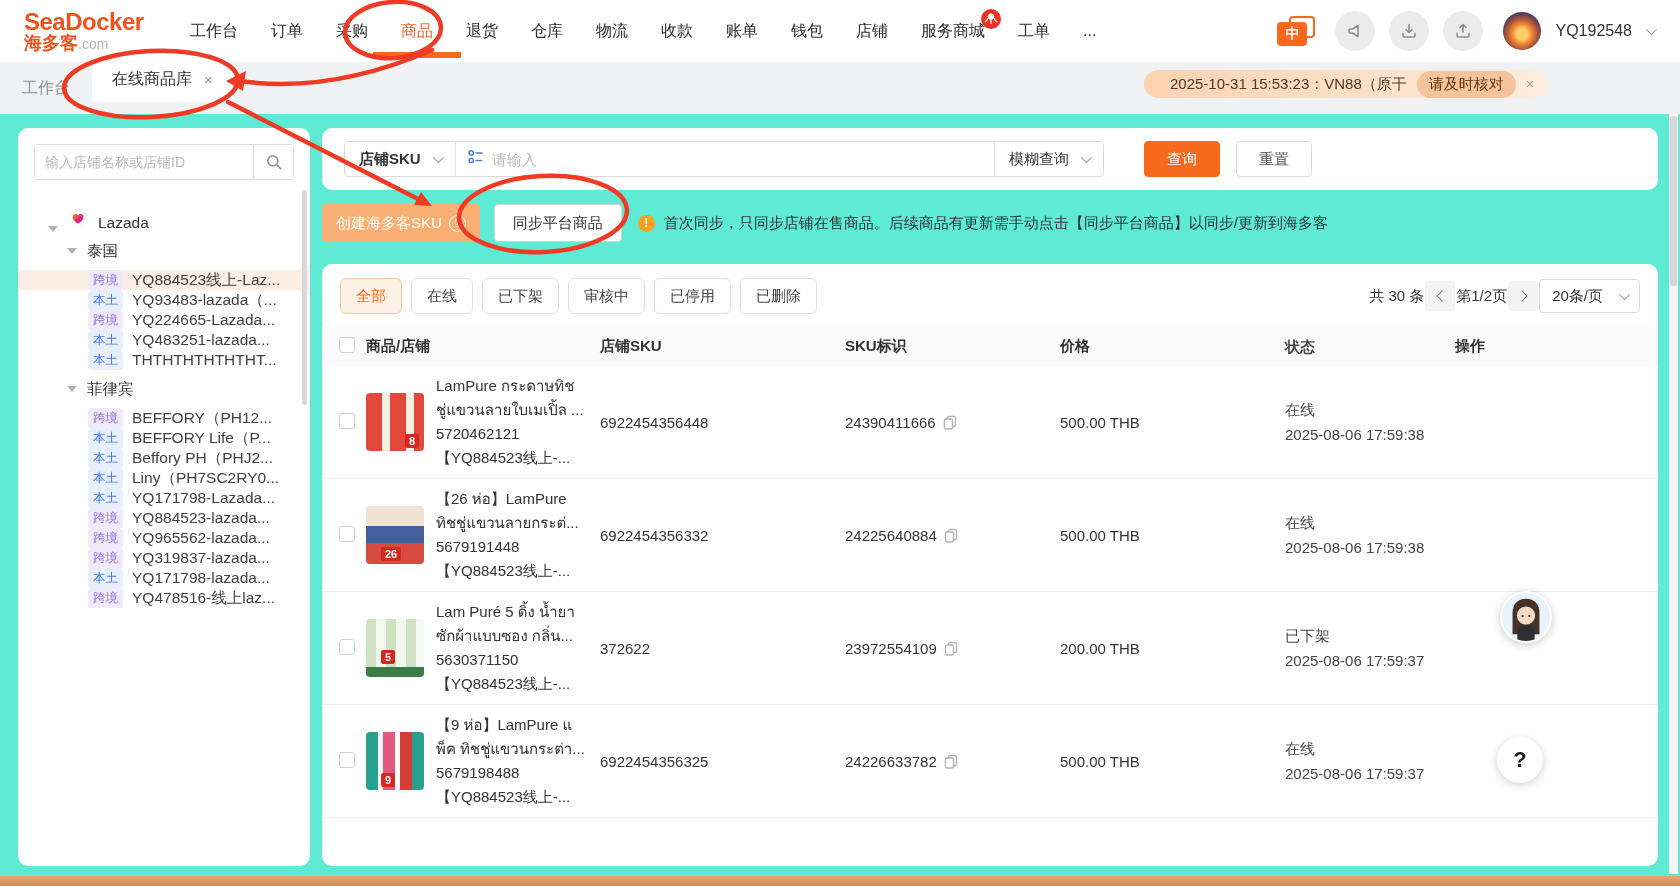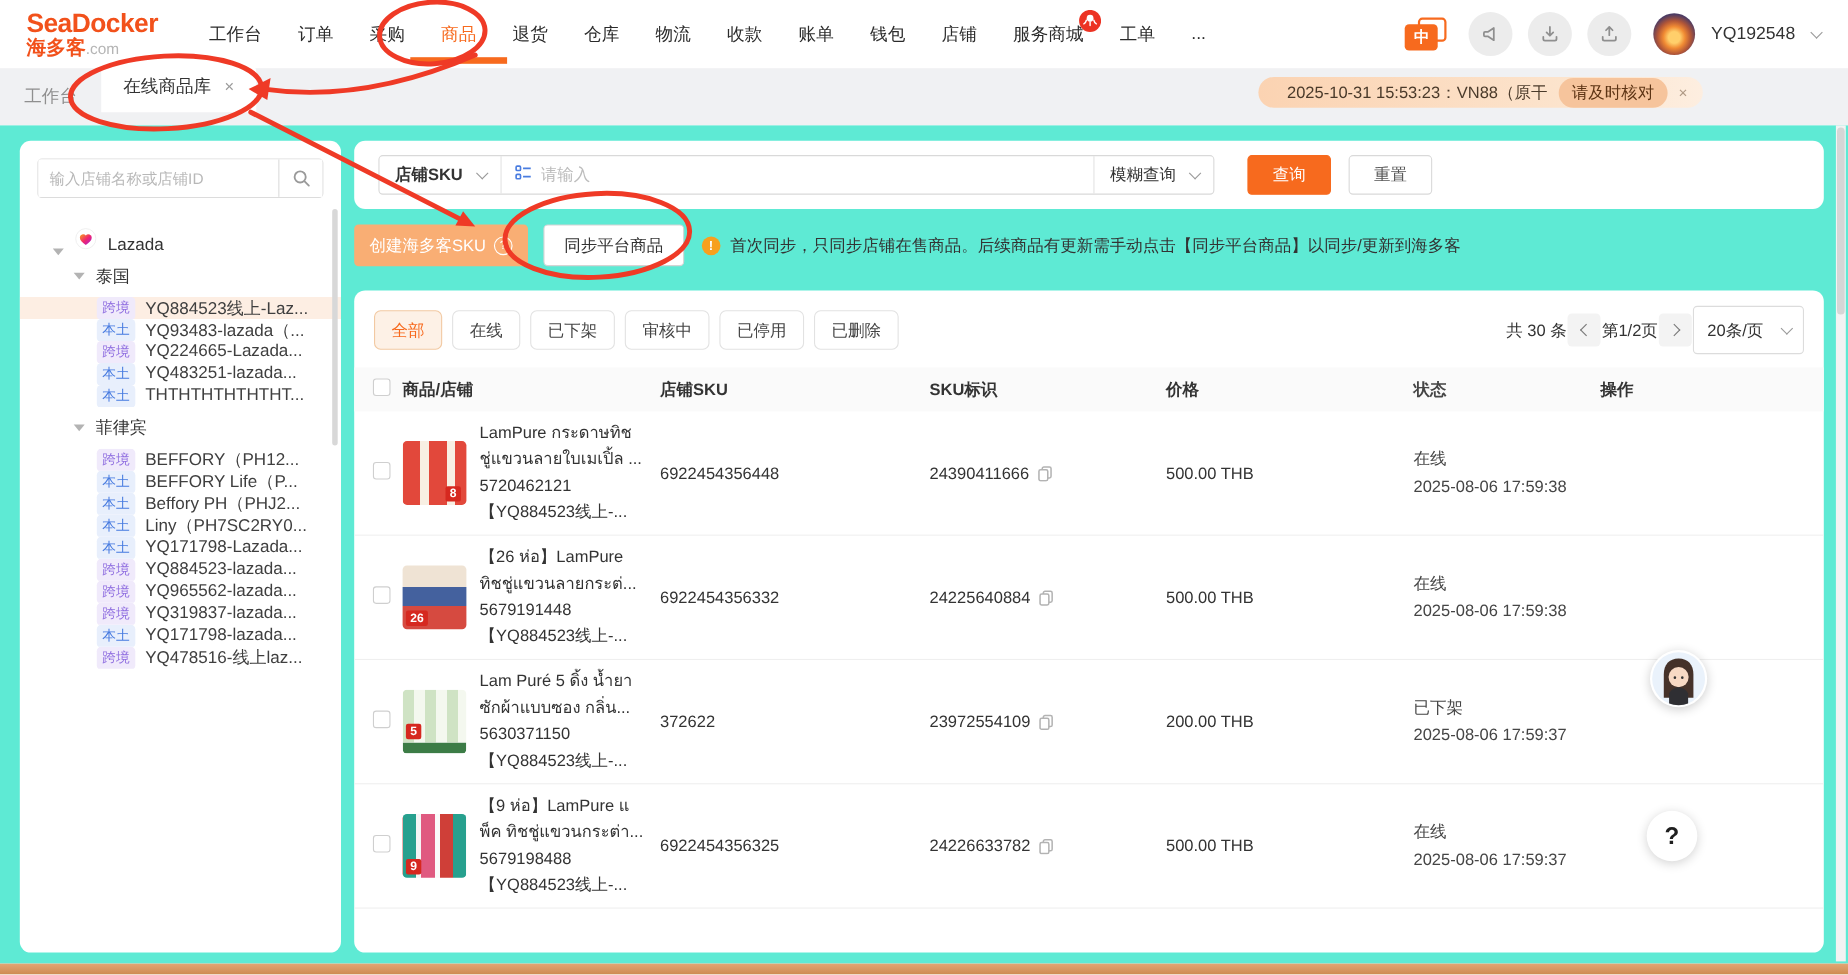--- a/index.html
+++ b/index.html
@@ -65,57 +65,57 @@
   .main { position:absolute; left:322px; right:22px; top:14px; bottom:10px; display:flex; flex-direction:column; }
   .filter-card { background:#fff; border-radius:10px; height:62px; flex-shrink:0; display:flex; align-items:center; padding:0 22px; gap:16px; }
   .input-group { display:flex; align-items:center; height:36px; border:1px solid #d9d9d9; border-radius:4px; width:760px; background:#fff; }
   .ig-seg { display:flex; align-items:center; gap:12px; padding:0 14px; font-size:15px; color:#333; cursor:pointer; height:100%; }
   .ig-seg.first { border-right:1px solid #e3e3e3; font-weight:bold; }
   .ig-seg.last { border-left:1px solid #e3e3e3; margin-left:auto; font-weight:normal; }
   .ig-input-wrap { display:flex; align-items:center; gap:8px; padding-left:12px; flex:1; }
   .ig-input { border:none; outline:none; font-size:15px; flex:1; font-family:inherit; }
   .ig-input::placeholder { color:#bcbcbc; }
   .btn { height:36px; border-radius:4px; font-size:15px; padding:0 22px; cursor:pointer; font-family:inherit; }
-  .btn-primary { background:#f76a1e; border:1px solid #f76a1e; color:#fff; margin-left:14px; }
+  .btn-primary { background:#f76a1e; border:1px solid #f76a1e; color:#fff; margin-left:24px; }
   .btn-default { background:#fff; border:1px solid #d9d9d9; color:#555; }
 
   .action-row { margin-top:14px; height:38px; flex-shrink:0; display:flex; align-items:center; gap:10px; }
   .btn-create { height:38px; background:#f9ae74; color:#fff; border:none; border-radius:4px; font-size:15px; padding:0 14px; display:flex; align-items:center; gap:7px; cursor:pointer; font-family:inherit; }
   .help-dot { width:17px; height:17px; border:1.5px solid #fff; border-radius:50%; font-size:11px; display:flex; align-items:center; justify-content:center; color:#fff; }
   .btn-sync { height:38px; background:#fff; border:1px solid #d4d4d4; border-radius:4px; font-size:15px; color:#333; padding:0 18px; cursor:pointer; font-family:inherit; margin-left:4px; }
   .tip { display:flex; align-items:center; gap:9px; font-size:15px; color:#333; margin-left:6px; }
   .tip-dot { width:17px; height:17px; border-radius:50%; background:#f7a01e; color:#fff; font-size:12px; font-weight:bold; display:flex; align-items:center; justify-content:center; flex-shrink:0; }
 
   .table-card { margin-top:22px; background:#fff; border-radius:10px; flex:1; padding-top:14px; overflow:hidden; }
   .tabs-row { display:flex; align-items:center; gap:9px; padding:0 18px; }
   .stab { height:36px; padding:0 15px; background:#fff; border:1px solid #e2e2e2; border-radius:6px; font-size:15px; color:#444; cursor:pointer; font-family:inherit; }
   .stab.active { background:#fdf1e6; border-color:#f2c9a2; color:#f76a1e; }
   .pager { margin-left:auto; display:flex; align-items:center; gap:1px; font-size:15px; color:#333; }
   .pg-btn { width:30px; height:30px; background:#f3f3f3; border-radius:4px; display:flex; align-items:center; justify-content:center; cursor:pointer; border:none; }
   .pg-chev { width:8px; height:8px; border-right:1.7px solid #777; border-bottom:1.7px solid #777; }
   .pg-chev.left  { transform:rotate(135deg); margin-left:3px; }
   .pg-chev.right { transform:rotate(-45deg); margin-right:3px; }
-  .pg-size { height:44px; border:1px solid #dcdcdc; border-radius:4px; padding:0 12px; display:flex; align-items:center; gap:16px; cursor:pointer; background:#fff; font-size:15px; }
+  .pg-size { height:34px; border:1px solid #dcdcdc; border-radius:4px; padding:0 12px; display:flex; align-items:center; gap:16px; cursor:pointer; background:#fff; font-size:15px; }
 
   .thead { margin-top:12px; height:40px; background:#fafafa; display:flex; align-items:center; font-weight:bold; font-size:15px; color:#333; }
   .trow { display:flex; align-items:center; height:113px; border-bottom:1px solid #efefef; font-size:15px; }
   .col-check { width:44px; padding-left:17px; flex-shrink:0; }
   .col-prod  { width:234px; flex-shrink:0; display:flex; align-items:center; gap:12px; }
   .col-sku   { width:245px; flex-shrink:0; }
   .col-code  { width:215px; flex-shrink:0; display:flex; align-items:center; }
   .col-price { width:225px; flex-shrink:0; }
   .col-status{ width:170px; flex-shrink:0; line-height:25px; color:#454545; }
   .col-ops   { flex:1; }
   input[type=checkbox] { appearance:none; width:16px; height:16px; border:1px solid #cfcfcf; border-radius:3px; background:#fff; cursor:pointer; }
   .thumb { width:58px; height:58px; border-radius:4px; position:relative; flex-shrink:0; overflow:hidden; }
   .t1 { background:repeating-linear-gradient(90deg,#e2483b 0 16px,#f8efe3 16px 24px); }
   .t2 { background:linear-gradient(180deg,#efe3d4 0 34%,#44619e 34% 64%,#d64a40 64% 100%); }
   .t3 { background:repeating-linear-gradient(90deg,#cfe3c4 0 10px,#f4f8ef 10px 20px); border-bottom:10px solid #3c7c46; }
   .t4 { background:repeating-linear-gradient(90deg,#27a08e 0 12px,#f5f5f5 12px 17px,#e05a80 17px 29px,#fafafa 29px 34px,#cf3f38 34px 46px); }
-  .pnum { position:absolute; bottom:3px; left:3px; background:#d6281f; color:#fff; font-size:11px; font-weight:bold; padding:1px 4px; border-radius:2px; }
+  .pnum { position:absolute; bottom:3px; left:15px; background:#d6281f; color:#fff; font-size:11px; font-weight:bold; padding:1px 4px; border-radius:2px; }
   .pnum.right { left:auto; right:5px; }
   .prod-info { line-height:24px; color:#333; overflow:hidden; white-space:nowrap; }
   .copy-ic { margin-left:7px; display:inline-flex; cursor:pointer; }
 
   
   .fab-avatar { position:absolute; right:128px; top:591px; width:52px; height:52px; border-radius:50%; background:#fff; box-shadow:0 2px 10px rgba(0,0,0,.2); display:flex; align-items:center; justify-content:center; cursor:pointer; z-index:20; }
   .fab-help { position:absolute; right:137px; top:737px; width:46px; height:46px; border-radius:50%; background:#fff; box-shadow:0 2px 10px rgba(0,0,0,.18); display:flex; align-items:center; justify-content:center; font-size:22px; font-weight:bold; color:#1f1f1f; cursor:pointer; z-index:20; }
 
   
   .vscroll { position:absolute; right:2px; top:114px; bottom:12px; width:9px; background:#f3f3f3; }

